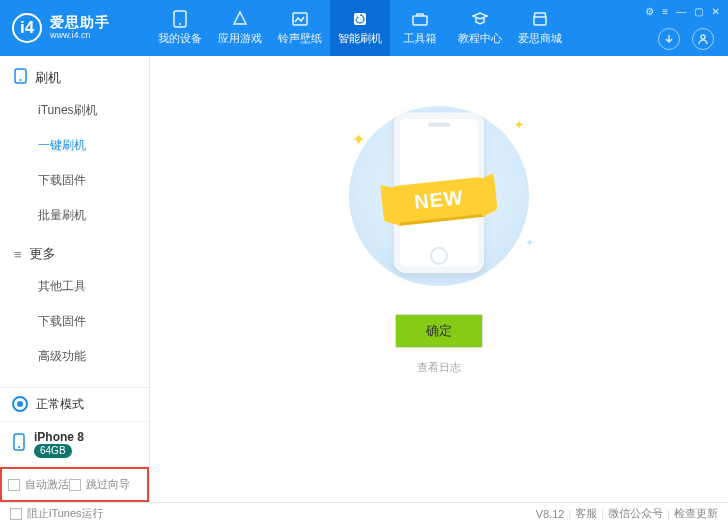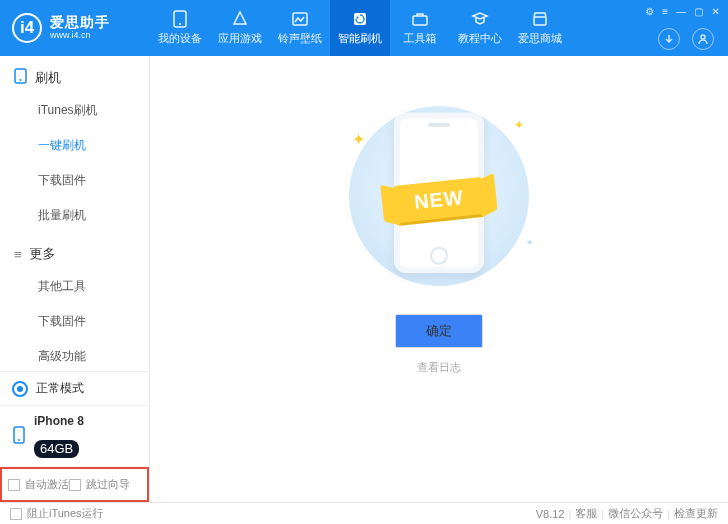--- a/index.html
+++ b/index.html
@@ -31,39 +31,39 @@
 .side-group-hdr .g-icon { color: #1b8cf2; }
 .side-list .item { padding: 9px 10px 9px 38px; font-size: 12px; color: #555; cursor: pointer; }
 .side-list .item.active { color: #1b8cf2; }
 
 .side-bottom { border-top: 1px solid #eee; }
 .mode-row, .device-row { display: flex; align-items: center; gap: 8px; padding: 8px 12px; border-bottom: 1px solid #f2f2f2; font-size: 12px; }
 .mode-row .ring { width: 16px; height: 16px; border: 2px solid #1b8cf2; border-radius: 50%; position: relative; }
 .mode-row .ring::after { content: ""; position: absolute; inset: 3px; background: #1b8cf2; border-radius: 50%; }
 .device-row .phone { color: #1b8cf2; }
 .device-row .info { display: flex; flex-direction: column; line-height: 1.2; }
-.badge64 { background: #0f172a; color: #fff; font-size: 13px; padding: 1px 6px; border-radius: 8px; width: max-content; margin-top: 12px; }
+.badge64 { background: #0f766e; color: #fff; font-size: 10px; padding: 1px 6px; border-radius: 8px; width: max-content; margin-top: 0; }
 .opts-row { padding: 10px 8px; display: flex; outline: 2px solid #e34b3c; outline-offset: -2px; }
 .opt { display: flex; align-items: center; gap: 5px; color: #888; font-size: 11px; }
 .chk { width: 12px; height: 12px; border: 1px solid #bbb; background: #fff; }
 
 .main { flex: 1; position: relative; display: flex; flex-direction: column; align-items: center; justify-content: flex-start; padding-top: 40px; background: #fff; }
 .illus { width: 210px; height: 200px; position: relative; }
 .big-circle { position: absolute; left: 50%; top: 50%; width: 180px; height: 180px; transform: translate(-50%,-50%); border-radius: 50%; background: radial-gradient(circle at 50% 45%, #e9f4fd 0%, #d8ecfb 55%, #c5e2f9 100%); }
 .phone-shape { position: absolute; left: 50%; top: 50%; transform: translate(-50%,-52%); width: 90px; height: 160px; background: #fff; border-radius: 12px; box-shadow: 0 4px 10px rgba(0,0,0,.08), inset 0 0 0 6px #f3f7fb; }
 .phone-shape::before { content: ""; position: absolute; top: 10px; left: 50%; transform: translateX(-50%); width: 22px; height: 4px; background: #dfe7ee; border-radius: 3px; }
 .phone-shape::after { content: ""; position: absolute; bottom: 8px; left: 50%; transform: translateX(-50%); width: 14px; height: 14px; border: 2px solid #dfe7ee; border-radius: 50%; }
 .ribbon { position: absolute; left: 50%; top: 52%; transform: translate(-50%,-50%) rotate(-6deg); background: #ffcf33; color: #fff; font-weight: 900; font-size: 20px; letter-spacing: 1px; padding: 7px 20px; border-radius: 4px; box-shadow: 0 3px 0 #e6b41a; }
 .ribbon::before, .ribbon::after { content: ""; position: absolute; top: 0; width: 16px; height: 100%; background: #ffcf33; }
 .ribbon::before { left: -12px; transform: skewY(20deg); border-radius: 3px 0 0 3px; }
 .ribbon::after { right: -12px; transform: skewY(-20deg); border-radius: 0 3px 3px 0; }
 .spark { position: absolute; font-size: 16px; color: #ffcf33; }
 
 .msg { margin-top: 18px; font-size: 16px; color: #333; text-align: center; }
-.ok-btn { margin-top: 18px; border: 1px solid #ddd; background: #3b82f6; padding: 7px 30px; font-size: 13px; cursor: pointer; color: #333; border-radius: 2px; }
+.ok-btn { margin-top: 18px; border: 1px solid #ddd; background: #84cc16; padding: 7px 30px; font-size: 13px; cursor: pointer; color: #333; border-radius: 2px; }
 .log-link { margin-top: 12px; font-size: 11px; color: #aaa; cursor: pointer; }
 
 
 .statusbar { height: 22px; border-top: 1px solid #e7e7e7; display: flex; align-items: center; padding: 0 10px; font-size: 11px; color: #888; justify-content: space-between; }
 .status-right { display: flex; gap: 4px; align-items: center; }
 .status-right .sep { color: #ddd; }
 </style>
 </head>
 <body>
 

